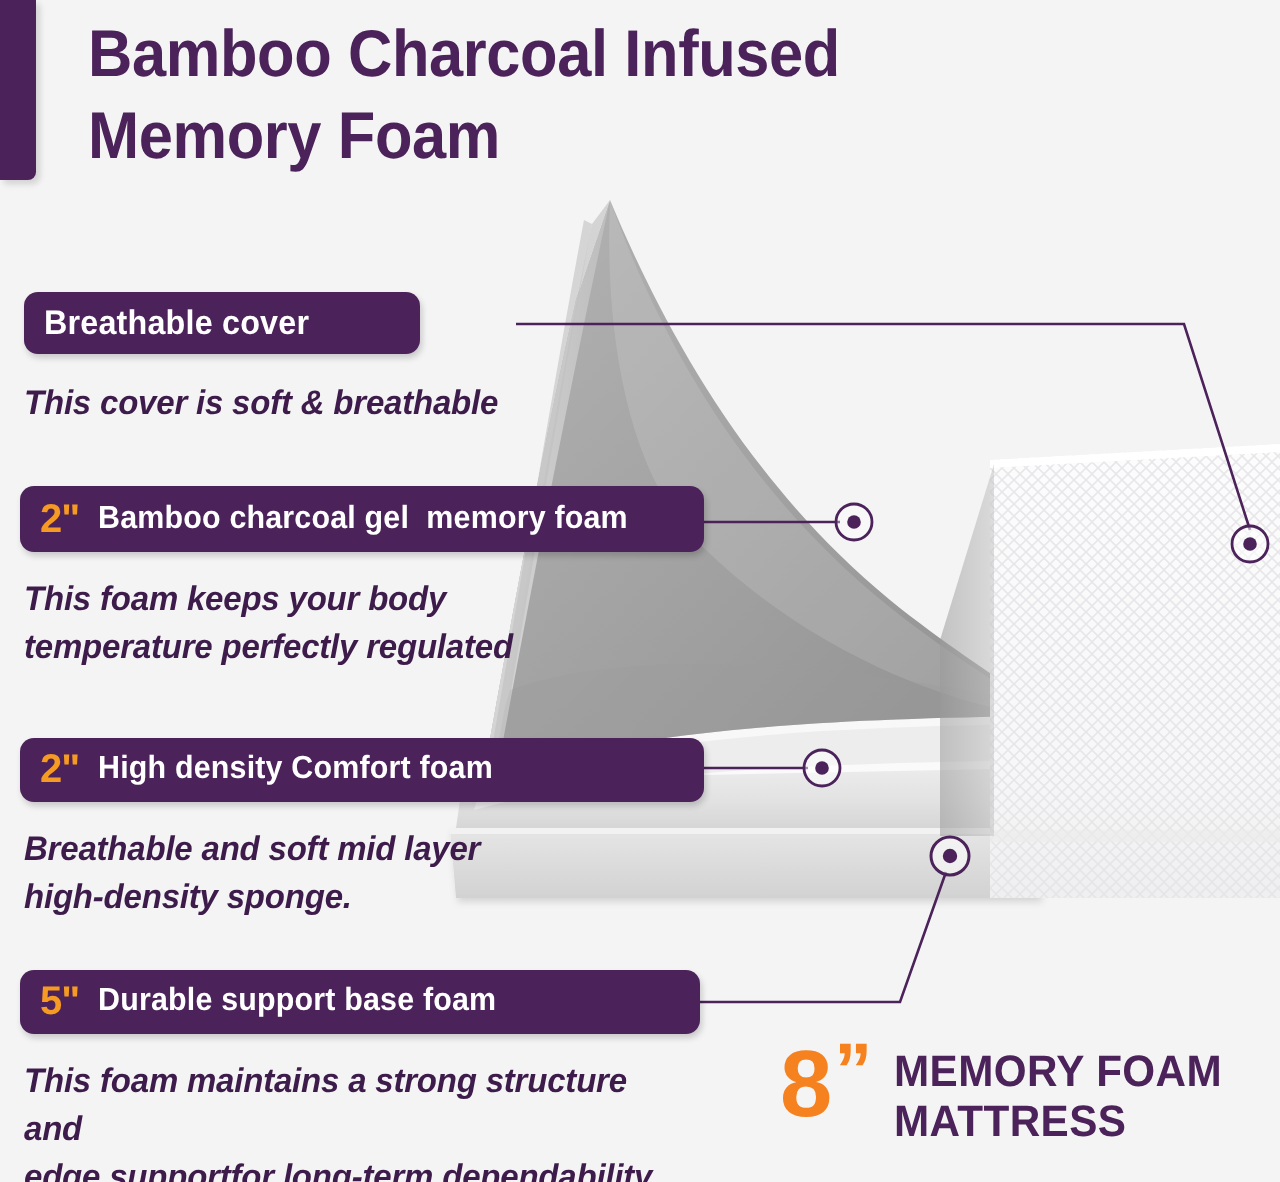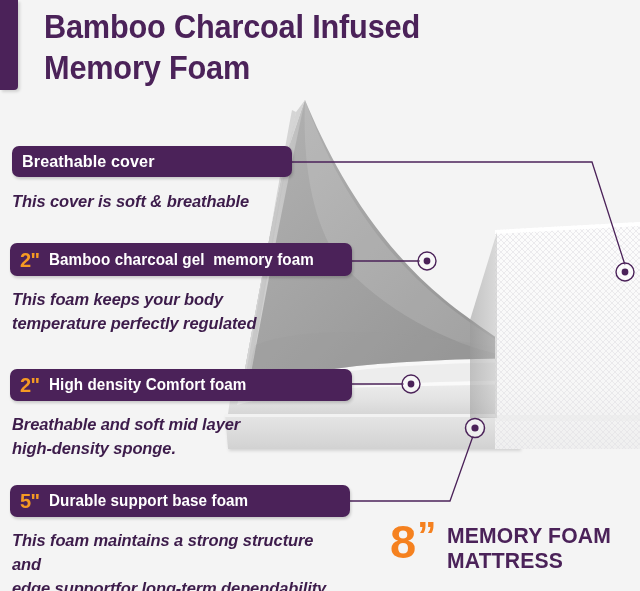--- a/index.html
+++ b/index.html
@@ -266,21 +266,21 @@
         <circle cx="475" cy="428" r="9.5" fill="#ffffff" fill-opacity="0.55" stroke="#4b2259" stroke-width="1.5"></circle>
         <circle cx="475" cy="428" r="3.6" fill="#4b2259"></circle>
       </g>
     </g>
   </svg>
 
   <div class="accent-bar"></div>
   <div class="title">Bamboo Charcoal Infused
 Memory Foam</div>
 
-  <div class="badge b1" style="left:12px; top:146px; width:280px; height:31px;">
+  <div class="badge b1" style="left:12px; top:146px; width:198px; height:31px;">
     <span class="btext">Breathable cover</span>
   </div>
   <div class="desc" style="left:12px; top:190px; width:300px;">This cover is soft &amp; breathable</div>
 
   <div class="badge b2" style="left:10px; top:243px; width:342px; height:33px;">
     <span class="depth">2"</span>
     <span class="btext">Bamboo charcoal gel  memory foam</span>
   </div>
   <div class="desc" style="left:12px; top:288px; width:310px;">This foam keeps your body
 temperature perfectly regulated</div>

